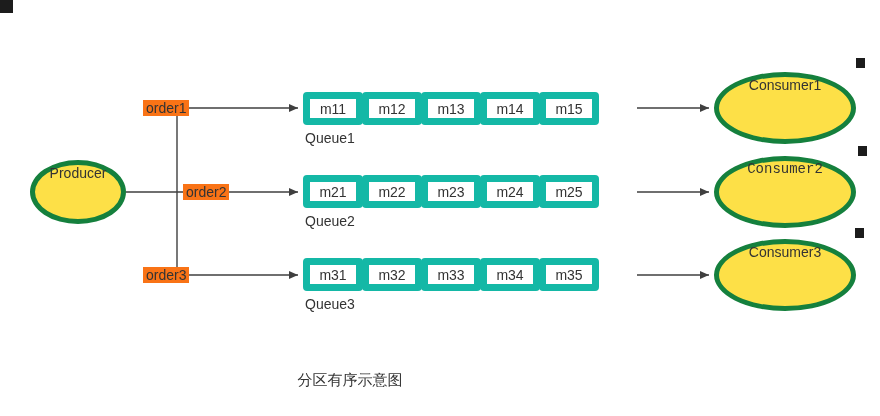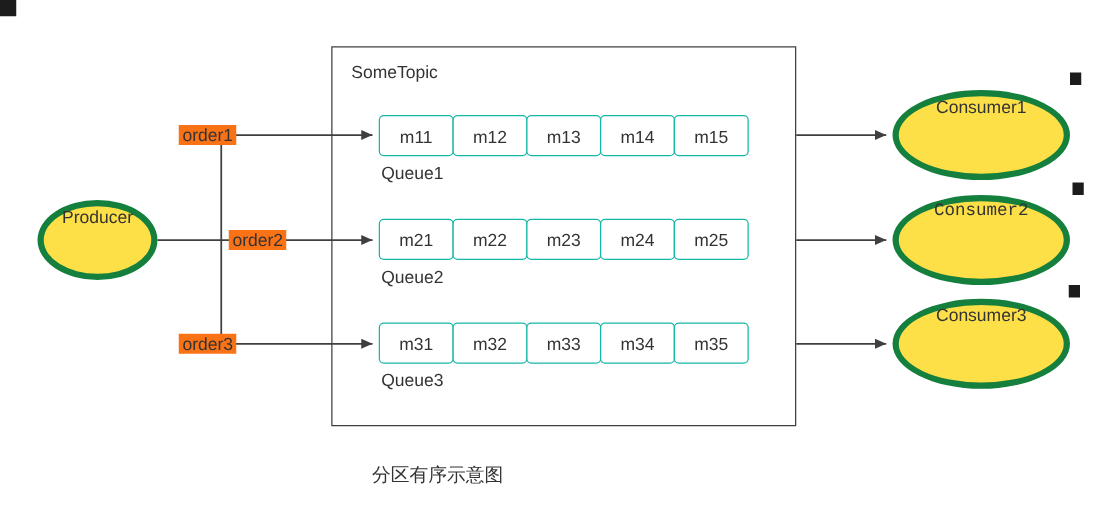--- a/index.html
+++ b/index.html
@@ -38,21 +38,21 @@
   }
   .topic-title {
     position: absolute;
     left: 15px; top: 11px;
     font-size: 14px;
   }
 
   .msg-row { position: absolute; display: flex; }
   .msg {
     width: 60px; height: 33px;
-    border: 1px solid #14b8a6;
+    border: 7px solid #14b8a6;
     border-radius: 4px;
     background: #ffffff;
     display: flex;
     align-items: center;
     justify-content: center;
     font-size: 14px;
     margin-left: -1px;
   }
   .msg:first-child { margin-left: 0; }
 
@@ -100,23 +100,20 @@
     </defs>
     <line x1="126" y1="192" x2="298" y2="192" marker-end="url(#arrow)"></line>
     <line x1="177" y1="108" x2="177" y2="275"></line>
     <line x1="177" y1="108" x2="298" y2="108" marker-end="url(#arrow)"></line>
     <line x1="177" y1="275" x2="298" y2="275" marker-end="url(#arrow)"></line>
     <line x1="637" y1="108" x2="709" y2="108" marker-end="url(#arrow)"></line>
     <line x1="637" y1="192" x2="709" y2="192" marker-end="url(#arrow)"></line>
     <line x1="637" y1="275" x2="709" y2="275" marker-end="url(#arrow)"></line>
   </svg>
 
-  <div class="topic-box">
-    <div class="topic-title">SomeTopic</div>
-  </div>
 
   <div class="ellipse" style="left:30px; top:160px; width:96px; height:64px;">
     <span>Producer</span>
   </div>
 
   <div class="order-label" style="left:143px; top:100px;">order1</div>
   <div class="order-label" style="left:183px; top:184px;">order2</div>
   <div class="order-label" style="left:143px; top:267px;">order3</div>
 
   <div class="msg-row" style="left:303px; top:92px;">

